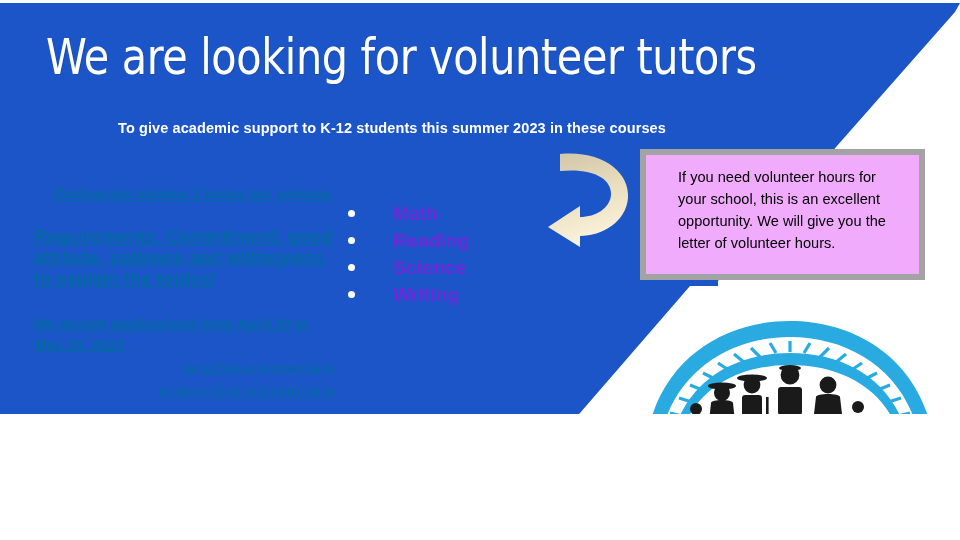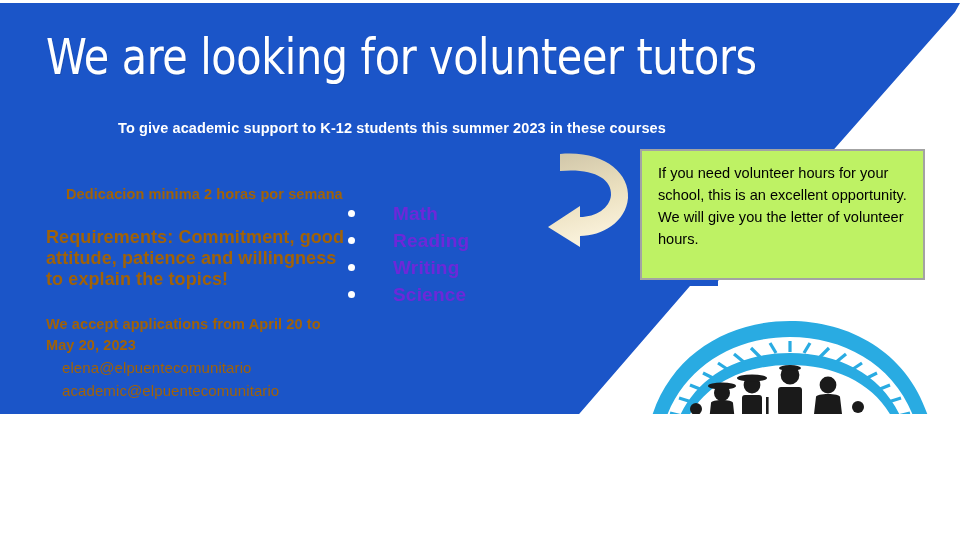--- a/index.html
+++ b/index.html
@@ -32,35 +32,35 @@
   }
 
   
   .subtitle{
     position:absolute;left:78px;top:118px;width:560px;z-index:5;
     color:#ffffff;font-size:14.5px;font-weight:bold;line-height:21px;
     text-align:left;letter-spacing:.1px;margin-left:40px;
   }
 
   
-  .left-col{position:absolute;left:46px;top:184px;width:300px;z-index:5;color:#a16207;}
+  .left-col{position:absolute;left:34px;top:184px;width:300px;z-index:5;color:#0369a1;text-decoration:underline;}
   .dedication{
     margin:0 0 0 20px;font-size:14.5px;font-weight:bold;line-height:21px;letter-spacing:.1px;
   }
   .requirements{
     margin:22px 0 0 0;font-size:18px;font-weight:bold;line-height:21px;letter-spacing:.1px;
   }
   .applications{
     margin:24px 0 0 0;font-size:14.5px;font-weight:bold;line-height:21px;letter-spacing:.1px;
   }
   .contact-heading{
     margin:26px 0 0 0;font-size:14.5px;font-weight:bold;line-height:21px;letter-spacing:.1px;
   }
   .email{
-    margin:1px 0 0 16px;font-size:15px;font-weight:400;line-height:22px;letter-spacing:.1px;
+    margin:1px 0 0 16px;font-size:12px;font-weight:400;line-height:22px;letter-spacing:.1px;text-align:right;
   }
 
   
   .courses{
     position:absolute;left:348px;top:200px;z-index:5;
     list-style:none;margin:0;padding:0;
   }
   .courses li{
     display:flex;align-items:center;
     height:27px;
@@ -73,23 +73,23 @@
   .courses .label{
     font-size:19px;font-weight:bold;letter-spacing:.2px;line-height:19px;
   }
 
   
   .arrow{position:absolute;left:532px;top:142px;width:110px;height:105px;z-index:6;}
 
   
   .note{
     position:absolute;left:640px;top:149px;width:285px;height:131px;z-index:7;
-    background:#bef264;border:2px solid #a3a3a3;
+    background:#f0abfc;border:6px solid #a3a3a3;
     box-sizing:border-box;
-    padding:11px 14px 0 16px;
+    padding:11px 14px 0 32px;
     color:#000000;font-size:14.6px;line-height:22px;font-weight:400;
   }
 
   
   .logo{position:absolute;left:630px;top:305px;width:320px;height:196px;z-index:6;}
 </style>
 </head>
 <body>
 
 <div id="flyer">
@@ -112,25 +112,25 @@
     <li>
       <span class="dot"></span>
       <span class="label">Math</span>
     </li>
     <li>
       <span class="dot"></span>
       <span class="label">Reading</span>
     </li>
     <li>
       <span class="dot"></span>
+      <span class="label">Science</span>
+    </li>
+    <li>
+      <span class="dot"></span>
       <span class="label">Writing</span>
-    </li>
-    <li>
-      <span class="dot"></span>
-      <span class="label">Science</span>
     </li>
   </ul>
 
   <svg class="arrow" viewBox="0 0 110 105">
     <defs>
       <linearGradient id="arrGrad" x1="0" y1="0" x2="0.25" y2="1">
         <stop offset="0" stop-color="#cfc5a8"></stop>
         <stop offset="0.55" stop-color="#ebe0bf"></stop>
         <stop offset="1" stop-color="#faf2dc"></stop>
       </linearGradient>

